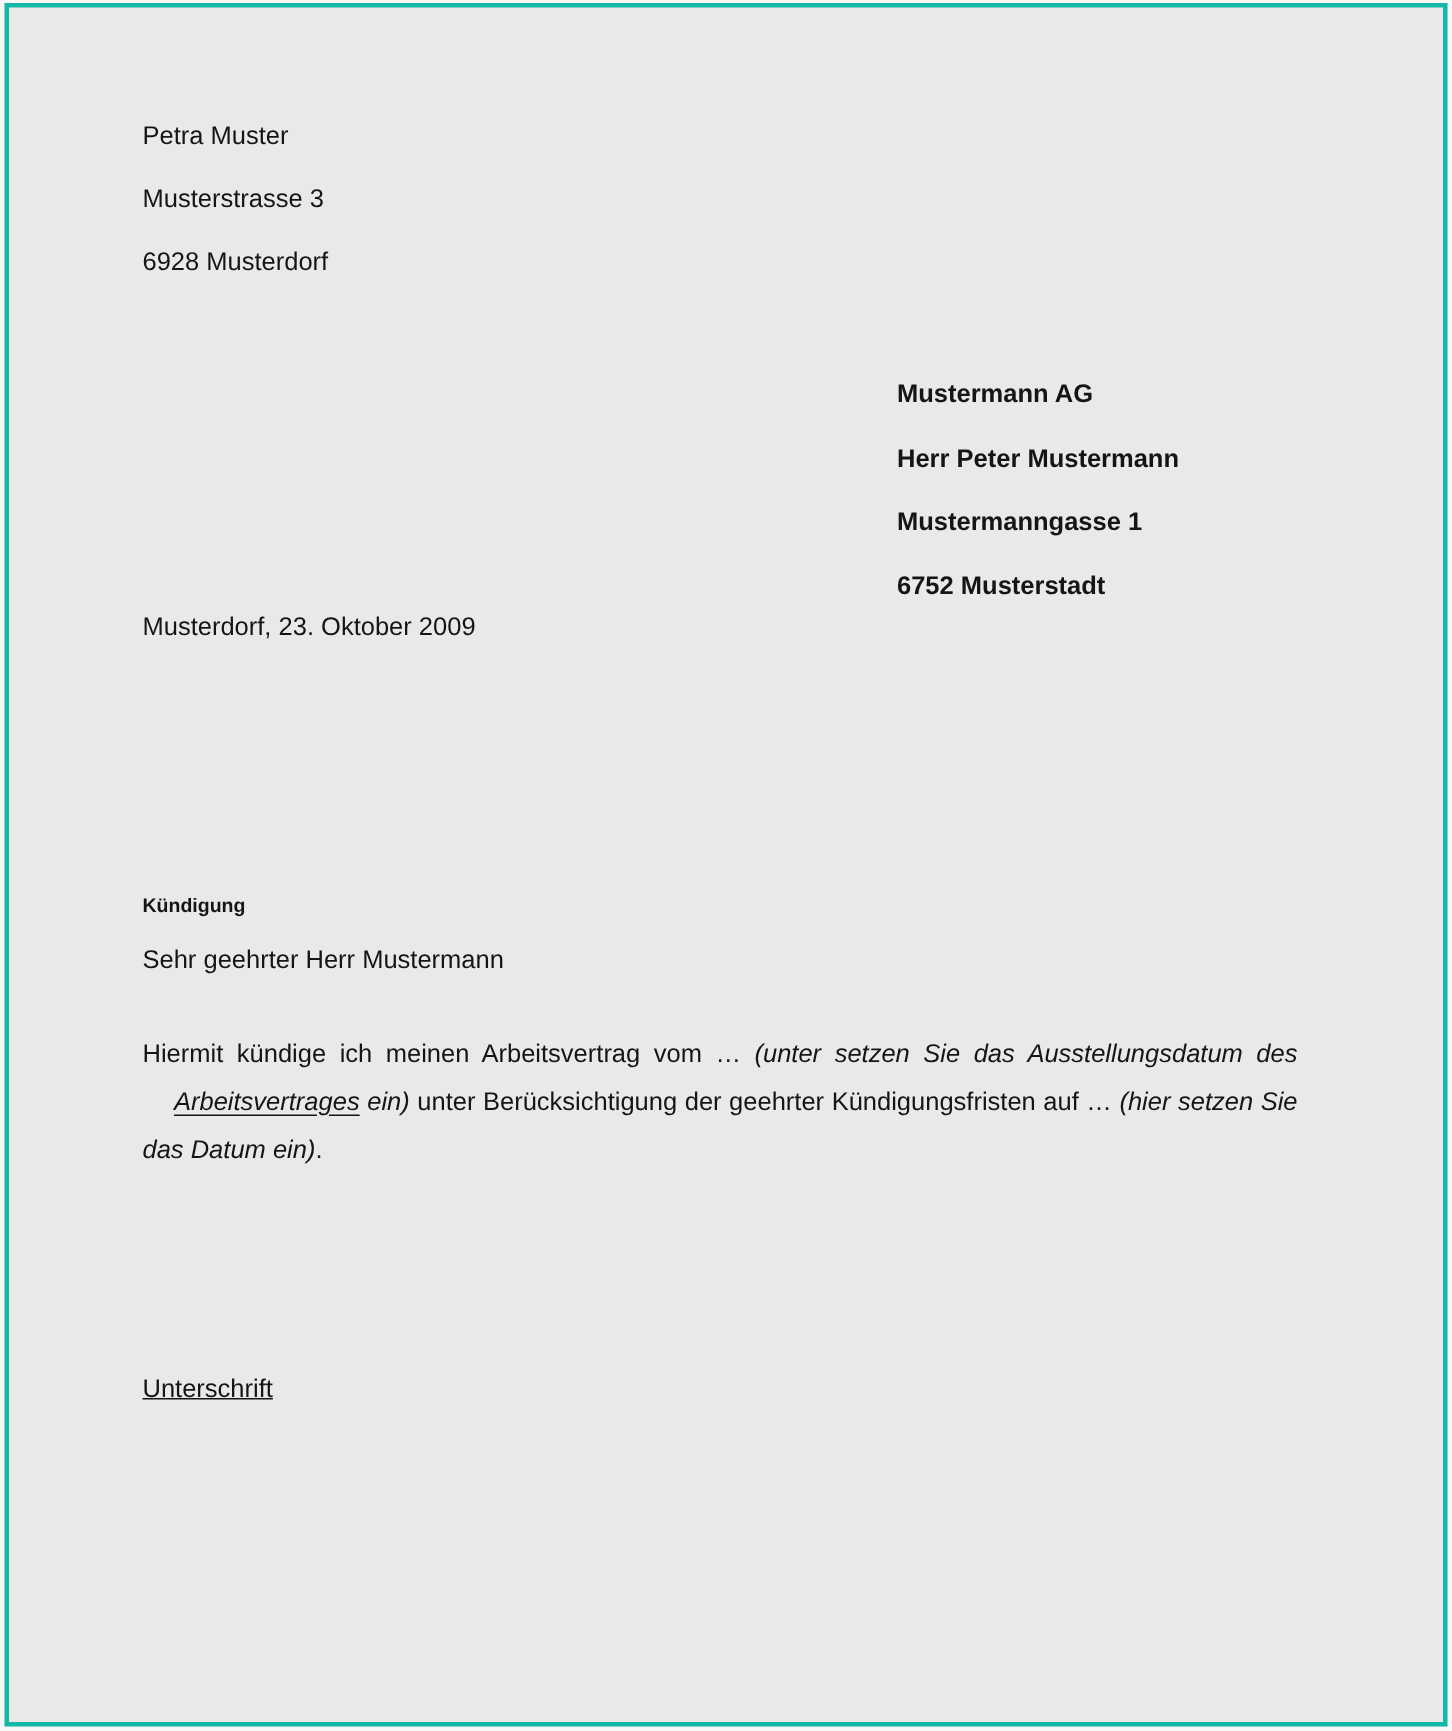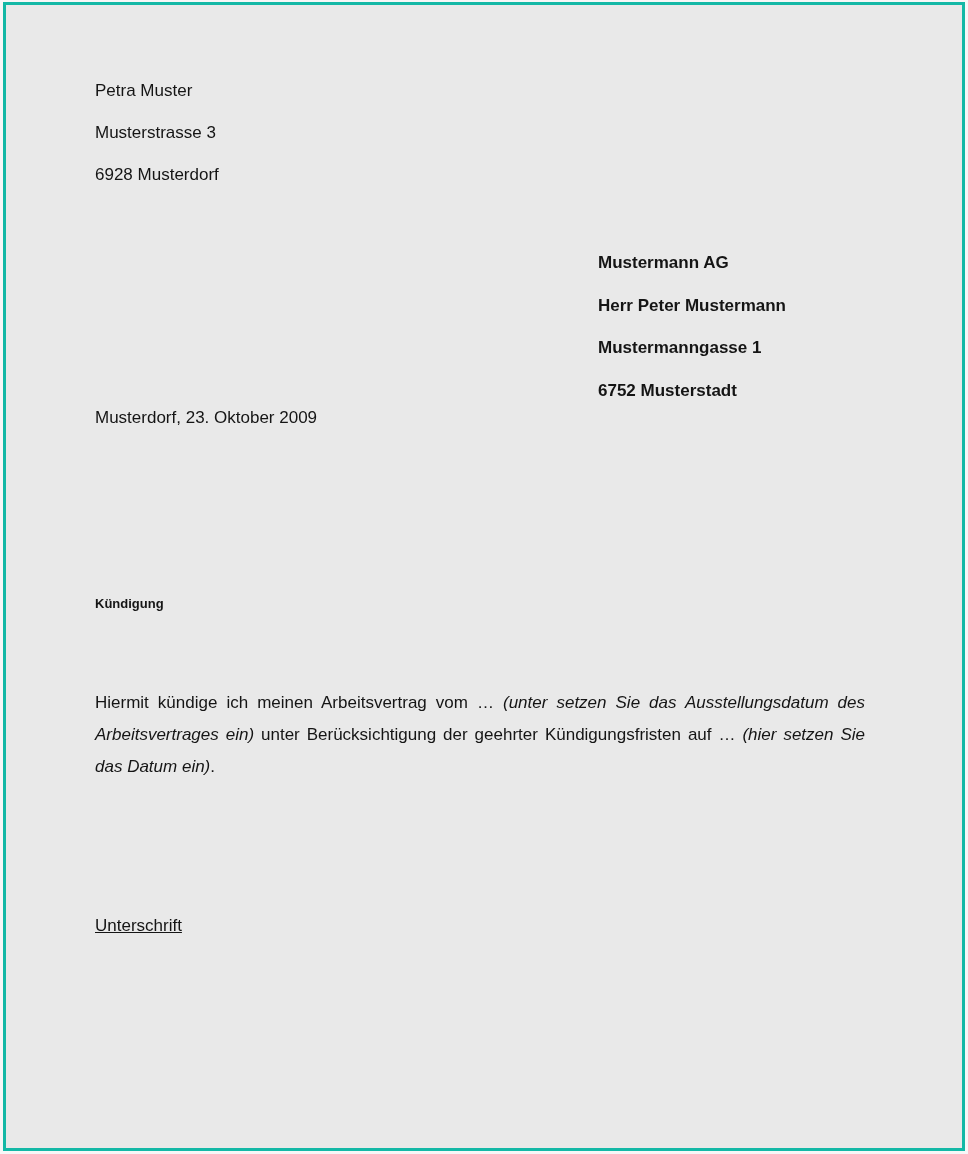--- a/index.html
+++ b/index.html
@@ -51,21 +51,21 @@
       width: 770px;
       line-height: 32px;
       text-align: justify;
       white-space: normal;
     }
 
     .closing   { left: 89px; top: 824px; }
     .signature { left: 89px; top: 910px; text-decoration: underline; }
 
     .italic { font-style: italic; }
-    .underline { text-underline-offset: 3px; }
+    .underline { text-decoration: underline; text-underline-offset: 3px; margin-left: 21px; }
   </style>
 </head>
 <body>
 
 <div class="page">
 
   <div class="block sender">
     <div>Petra Muster</div>
     <div>Musterstrasse 3</div>
     <div>6928 Musterdorf</div>
@@ -75,19 +75,20 @@
     <div>Mustermann AG</div>
     <div>Herr Peter Mustermann</div>
     <div>Mustermanngasse 1</div>
     <div>6752 Musterstadt</div>
   </div>
 
   <div class="block dateline">Musterdorf, 23. Oktober 2009</div>
 
   <div class="block subject">Kündigung</div>
 
+  <div class="block salutation">Sehr geehrter Herr Mustermann</div>
 
   <p class="block body-par"><span>Hiermit kündige ich meinen Arbeitsvertrag vom … </span><span class="italic">(unter setzen Sie das Ausstellungsdatum des </span><span class="italic underline">Arbeitsvertrages</span><span class="italic"> ein)</span><span> unter Berücksichtigung der geehrter Kündigungsfristen auf … </span><span class="italic">(hier setzen Sie das Datum ein)</span><span>.</span></p>
 
 
   <div class="block signature">Unterschrift</div>
 
 </div>
 
 </body></html>

